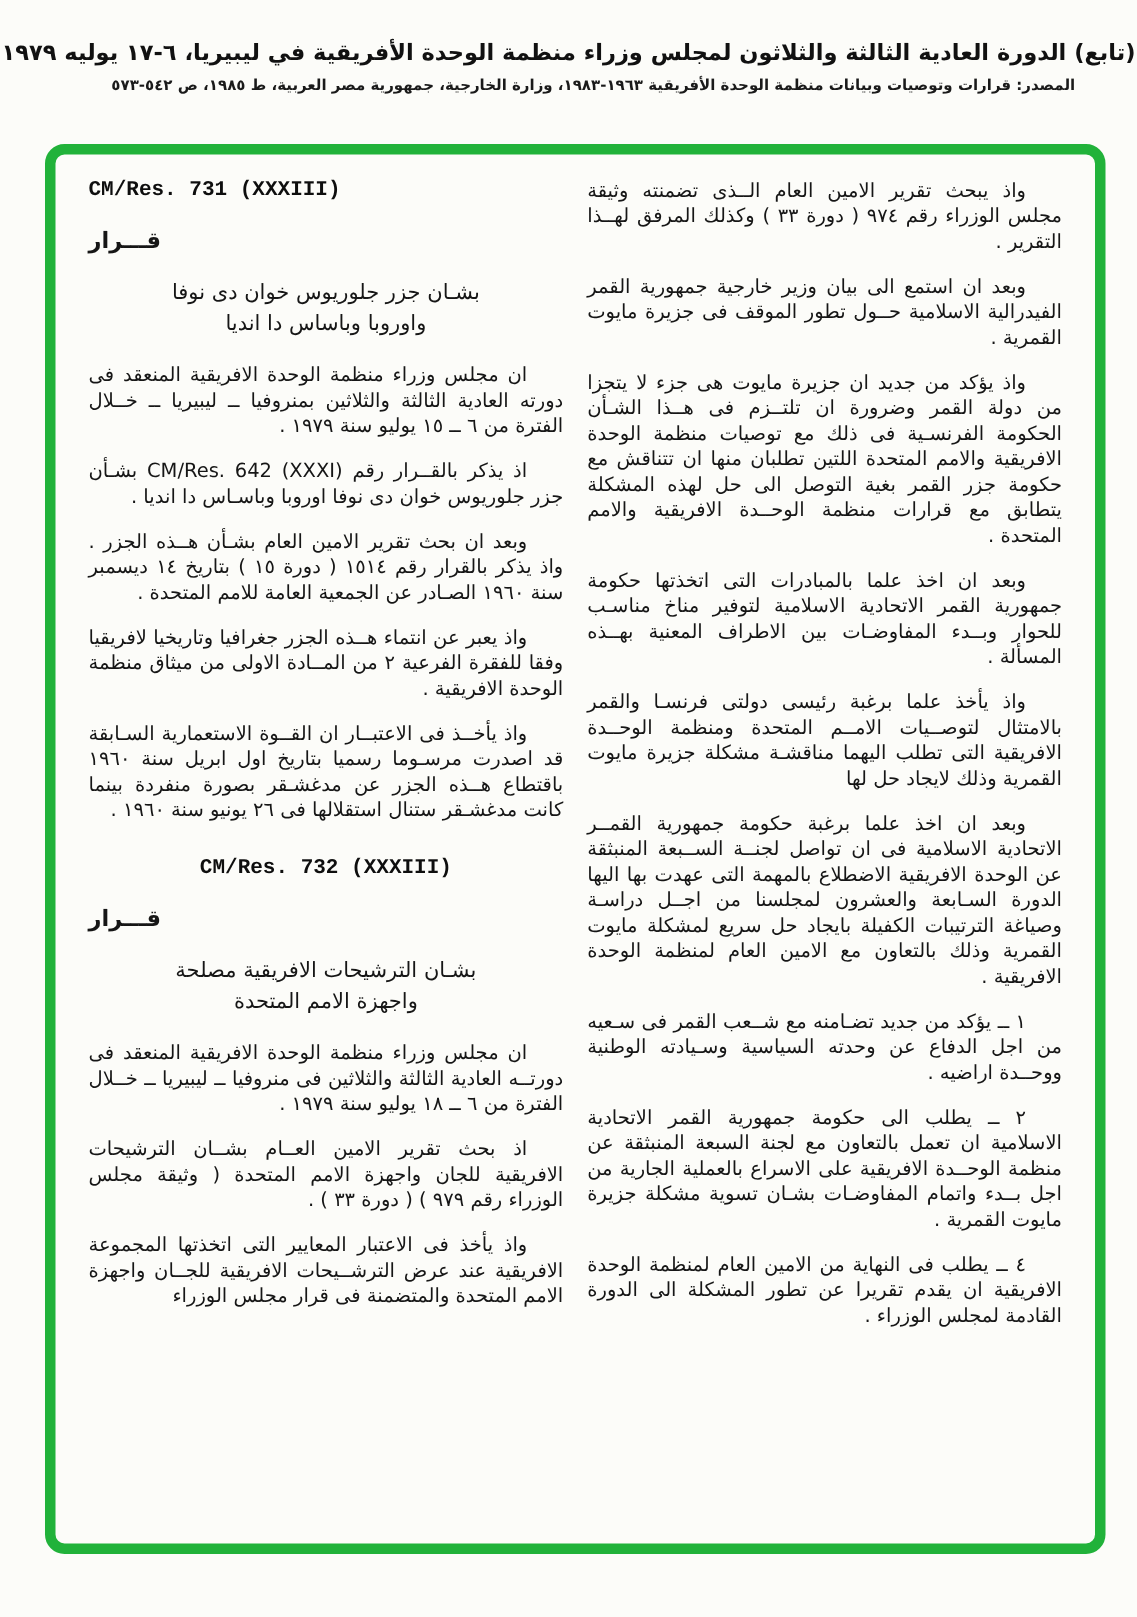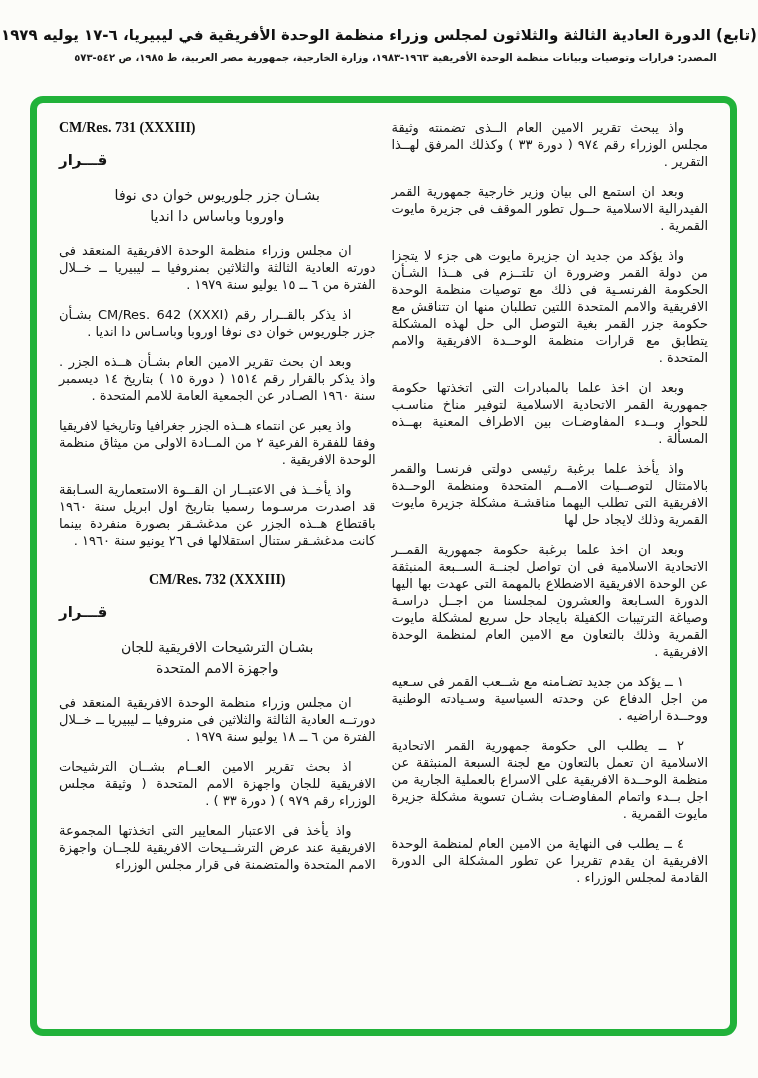--- a/index.html
+++ b/index.html
@@ -23,21 +23,21 @@
     display:flex; direction:rtl; gap:16px;
     padding:16px 22px 10px 22px; height:100%;
   }
   .col {
     flex:1 1 0; direction:rtl; text-align:justify;
     font-size:13px; line-height:17px; color:#161616;
   }
   .col p { margin-bottom:13px; text-indent:24px; }
   .res-id {
     direction:ltr; text-align:left; unicode-bidi:embed;
-    font-family:Liberation Serif, serif; font-weight:bold; font-size:14px;
+    font-family:Liberation Mono, monospace; font-weight:bold; font-size:14px;
     margin-bottom:16px; color:#0e0e0e; text-indent:0;
   }
   .res-id.second { margin-top:22px;text-align:center; }
   .res-title { text-align:left; font-weight:bold; font-size:15px; margin-bottom:16px; text-indent:0; }
   .res-sub { text-align:center; font-weight:normal; font-size:14px; line-height:21px; text-indent:0; }
   .res-sub.last { margin-bottom:15px; }
   .bold-p { font-weight:normal; }
   .page-footer {
     position:absolute; left:0; right:0; top:1084px; text-align:center;
     font-size:13px; font-weight:bold; direction:rtl; color:#111;
@@ -72,21 +72,21 @@
       <div class="res-sub">بشـان جزر جلوريوس خوان دى نوفا</div>
       <div class="res-sub last">واوروبا وباساس دا انديا</div>
       <p>ان مجلس وزراء منظمة الوحدة الافريقية المنعقد فى دورته العادية الثالثة والثلاثين بمنروفيا ــ ليبيريا ــ خــلال الفترة من ٦ ــ ١٥ يوليو سنة ١٩٧٩ .</p>
       <p>اذ يذكر بالقــرار رقم CM/Res. 642 (XXXI) بشـأن جزر جلوريوس خوان دى نوفا اوروبا وباسـاس دا انديا .</p>
       <p>وبعد ان بحث تقرير الامين العام بشـأن هــذه الجزر . واذ يذكر بالقرار رقم ١٥١٤ ( دورة ١٥ ) بتاريخ ١٤ ديسمبر سنة ١٩٦٠ الصـادر عن الجمعية العامة للامم المتحدة .</p>
       <p>واذ يعبر عن انتماء هــذه الجزر جغرافيا وتاريخيا لافريقيا وفقا للفقرة الفرعية ٢ من المــادة الاولى من ميثاق منظمة الوحدة الافريقية .</p>
       <p>واذ يأخــذ فى الاعتبــار ان القــوة الاستعمارية السـابقة قد اصدرت مرسـوما رسميا بتاريخ اول ابريل سنة ١٩٦٠ باقتطاع هــذه الجزر عن مدغشـقر بصورة منفردة بينما كانت مدغشـقر ستنال استقلالها فى ٢٦ يونيو سنة ١٩٦٠ .</p>
 
       <div class="res-id second">CM/Res. 732 (XXXIII)</div>
       <div class="res-title">قـــرار</div>
-      <div class="res-sub">بشـان الترشيحات الافريقية للجان</div>
+      <div class="res-sub">بشـان الترشيحات الافريقية مصلحة</div>
       <div class="res-sub last">واجهزة الامم المتحدة</div>
       <p>ان مجلس وزراء منظمة الوحدة الافريقية المنعقد فى دورتــه العادية الثالثة والثلاثين فى منروفيا ــ ليبيريا ــ خــلال الفترة من ٦ ــ ١٨ يوليو سنة ١٩٧٩ .</p>
       <p>اذ بحث تقرير الامين العــام بشــان الترشيحات الافريقية للجان واجهزة الامم المتحدة ( وثيقة مجلس الوزراء رقم ٩٧٩ ) ( دورة ٣٣ ) .</p>
       <p class="bold-p">واذ يأخذ فى الاعتبار المعايير التى اتخذتها المجموعة الافريقية عند عرض الترشــيحات الافريقية للجــان واجهزة الامم المتحدة والمتضمنة فى قرار مجلس الوزراء</p>
     </section>
 
   </div>
 </div>
 
 <footer class="page-footer">

